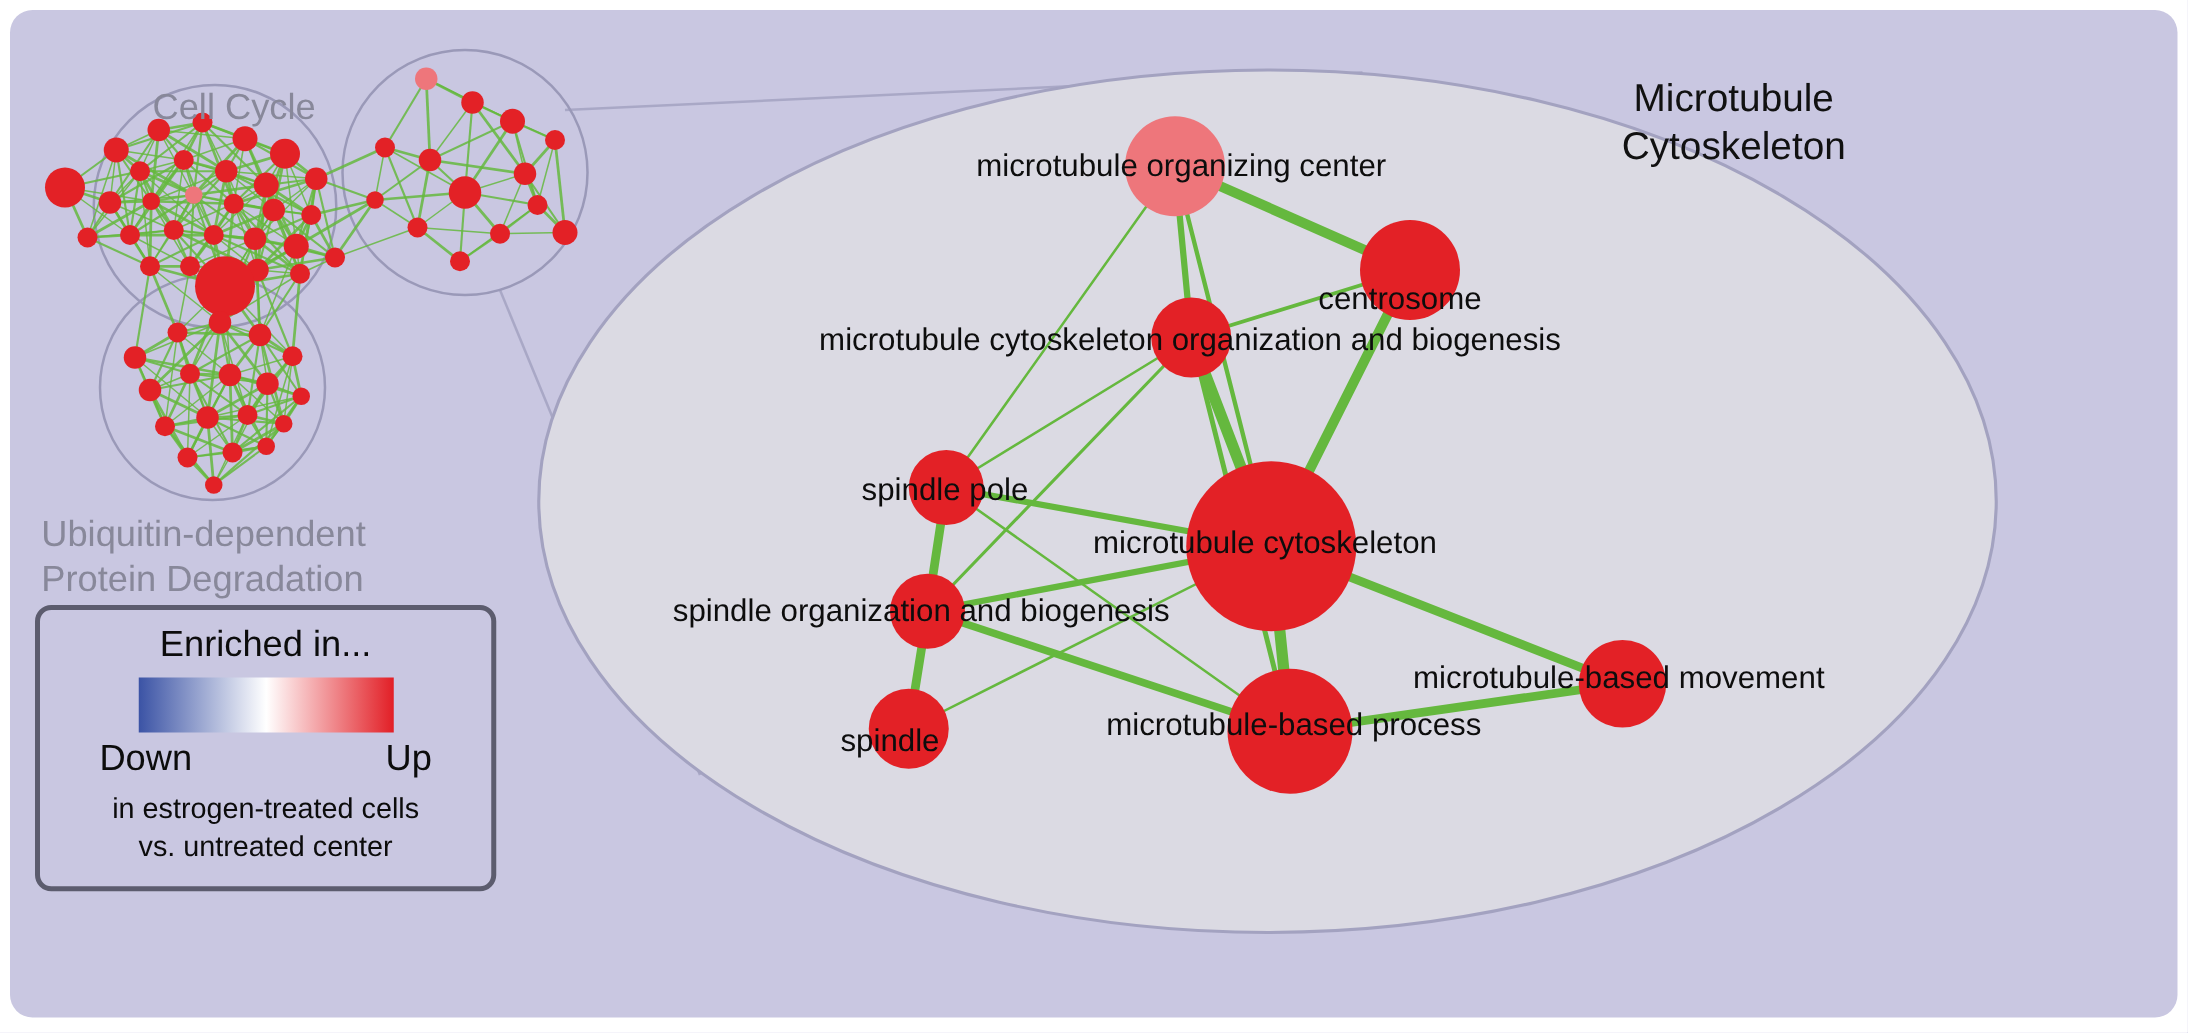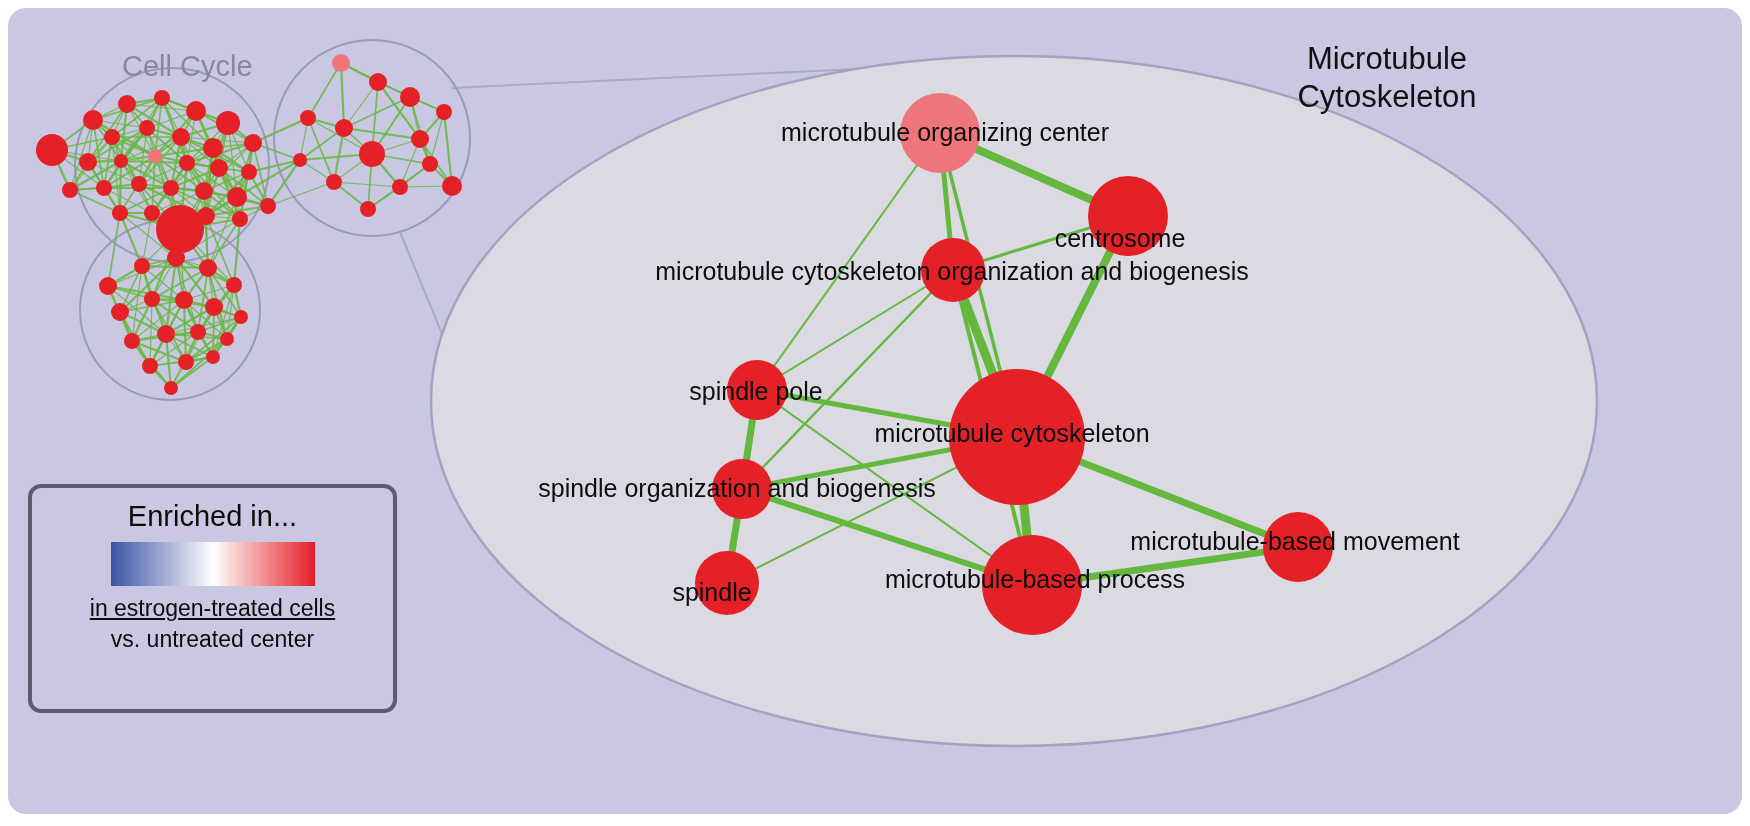--- a/index.html
+++ b/index.html
@@ -1,35 +1,35 @@
 <!DOCTYPE html>
 <html><head>
 <meta charset="utf-8">
 <style>
   html,body{margin:0;padding:0;background:#ffffff;}
   .stage{position:relative;width:1750px;height:826px;background:#ffffff;
          font-family:"Liberation Sans",sans-serif;overflow:hidden;}
   .panel{position:absolute;left:8px;top:8px;width:1734px;height:806px;
          background:#c9c7e1;border-radius:18px;}
   svg.netcanvas{position:absolute;left:0;top:0;}
-  .flabel{position:absolute;color:#0d0d0d;}
+  .flabel{position:absolute;color:#0d0d0d;margin-top:20px;}
   .cluster-label{color:#88889a;font-size:29px;line-height:1.25;}
   .cc-label{left:122px;top:48px;}
   .ub-label{left:33px;top:390px;width:300px;}
   .detail-title{left:1262px;top:40px;width:250px;text-align:center;
                 font-size:31px;line-height:1.22;color:#111111;}
   .legend{position:absolute;left:28px;top:484px;width:369px;height:229px;
           border:4px solid #5c5c6e;border-radius:13px;box-sizing:border-box;
           text-align:center;color:#0c0c0c;background:transparent;}
   .legend-title{font-size:29px;margin-top:12px;}
   .legend-bar{width:204px;height:44px;margin:9px auto 0;}
   .legend-ends{display:flex;justify-content:space-between;width:266px;
                margin:5px auto 0;font-size:29px;}
   .legend-sub{font-size:23px;line-height:1.35;}
-  .legend-sub.first{margin-top:7px;text-decoration:underline;}
+  .legend-sub.first{margin-top:7px;}
 </style>
 </head>
 <body>
 
 <div class="stage">
   <div class="panel"></div>
 
   <svg class="netcanvas" id="net" width="1750" height="826" style="font-family: &quot;Liberation Sans&quot;, sans-serif;">
       <line x1="452" y1="88" x2="1090" y2="58" stroke="#a9a8c6" stroke-width="2"></line>
       <line x1="400" y1="232" x2="560" y2="620" stroke="#a9a8c6" stroke-width="2"></line>
@@ -474,22 +474,27 @@
       <text x="756" y="400" text-anchor="middle" font-size="25" fill="#0d0d0d">spindle pole</text>
       <text x="1012" y="442" text-anchor="middle" font-size="25" fill="#0d0d0d">microtubule cytoskeleton</text>
       <text x="737" y="497" text-anchor="middle" font-size="25" fill="#0d0d0d">spindle organization and biogenesis</text>
       <text x="1295" y="550" text-anchor="middle" font-size="25" fill="#0d0d0d">microtubule-based movement</text>
       <text x="1035" y="588" text-anchor="middle" font-size="25" fill="#0d0d0d">microtubule-based process</text>
       <text x="712" y="601" text-anchor="middle" font-size="25" fill="#0d0d0d">spindle</text>
     </svg>
 
   <div class="flabel cluster-label cc-label">Cell Cycle</div>
 
+  <div class="flabel cluster-label ub-label">Ubiquitin-dependent Protein Degradation</div>
 
   <div class="flabel detail-title">Microtubule Cytoskeleton</div>
 
   <div class="legend">
     <div class="legend-title">Enriched in...</div>
     <div class="legend-bar" style="background: linear-gradient(90deg, rgb(59, 83, 165) 0%, rgb(255, 255, 255) 50%, rgb(226, 31, 38) 100%);"></div>
+    <div class="legend-ends">
+      <span>Down</span>
+      <span>Up</span>
+    </div>
     <div class="legend-sub first">in estrogen-treated cells</div>
     <div class="legend-sub">vs. untreated center</div>
   </div>
 </div>
 
 </body></html>

